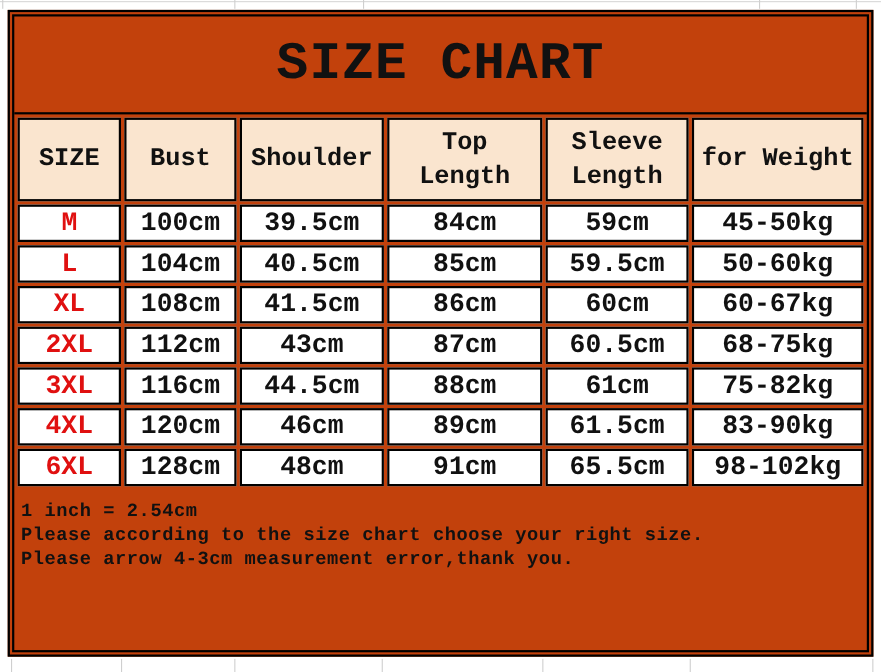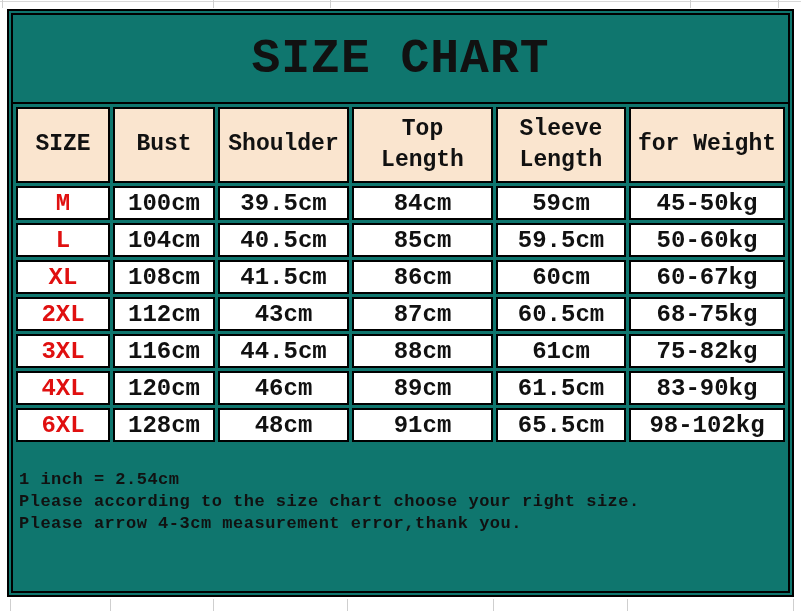--- a/index.html
+++ b/index.html
@@ -7,21 +7,21 @@
     position:relative; width:801px; height:611px; background:#ffffff;
     font-family:"Liberation Mono","DejaVu Sans Mono",monospace;
     color:#111; overflow:hidden;
   }
   
   .grid-h { position:absolute; height:1px; background:#d8d8d8; }
   .grid-v { position:absolute; width:1px; background:#cfcfcf; }
 
   .frame {
     position:absolute; left:7px; top:9px; width:787px; height:588px;
-    border:6px double #000; box-sizing:border-box; background:#0f766e;
+    border:6px double #000; box-sizing:border-box; background:#c2410c;
   }
   .title-row {
     height:87px; border-bottom:2px solid #000;
     display:flex; align-items:center; justify-content:center;
   }
   .title-row .title {
     font-size:48px; font-weight:bold; letter-spacing:1px; white-space:nowrap;
   }
   table.size-table {
     width:100%; border-collapse:separate; border-spacing:3px;
@@ -35,21 +35,21 @@
     background:#fae5cf; height:76px; font-size:23px; font-weight:bold;
     white-space:pre-line; line-height:1.35;
   }
   table.size-table td {
     height:34px; font-size:24px; font-weight:bold;
   }
   table.size-table td.size-cell {
     color:#e01010; font-size:24px;
   }
   .notes {
-    margin:24px 0 0 6px; font-size:17px; font-weight:bold; line-height:22px;
+    margin:10px 0 0 6px; font-size:17px; font-weight:bold; line-height:22px;
     letter-spacing:0.5px; white-space:nowrap;
   }
 </style>
 </head>
 <body>
 
 <div class="stage">
 
   <div class="grid-h" style="left:0;top:1px;width:801px;"></div>
   <div class="grid-v" style="left:2px;top:0;height:8px;"></div>

